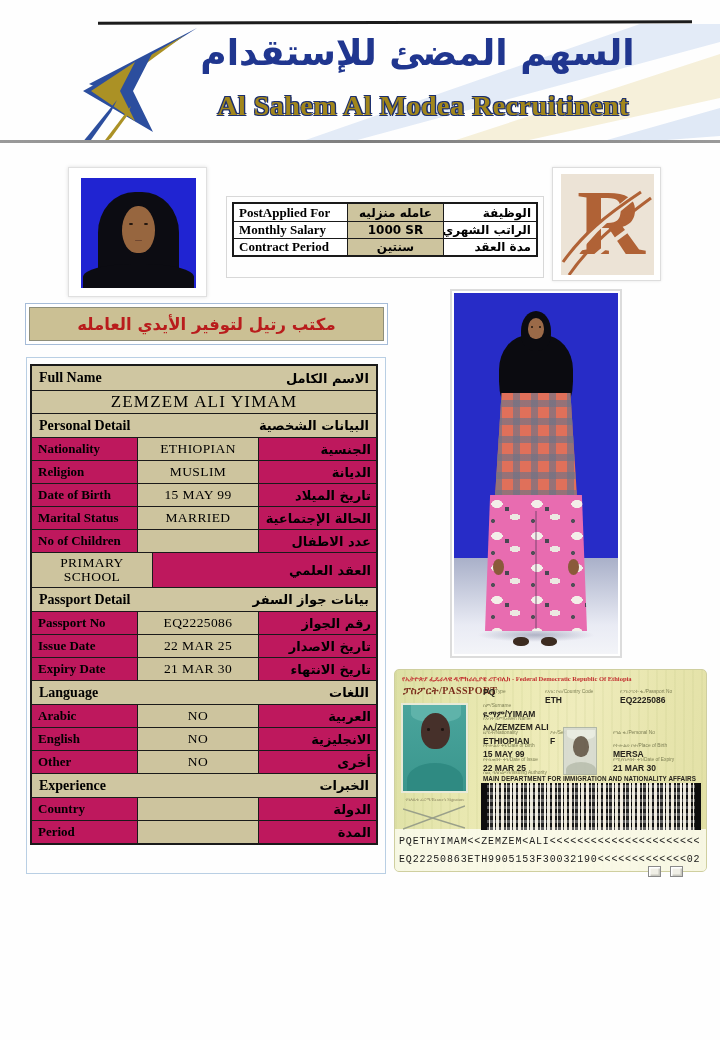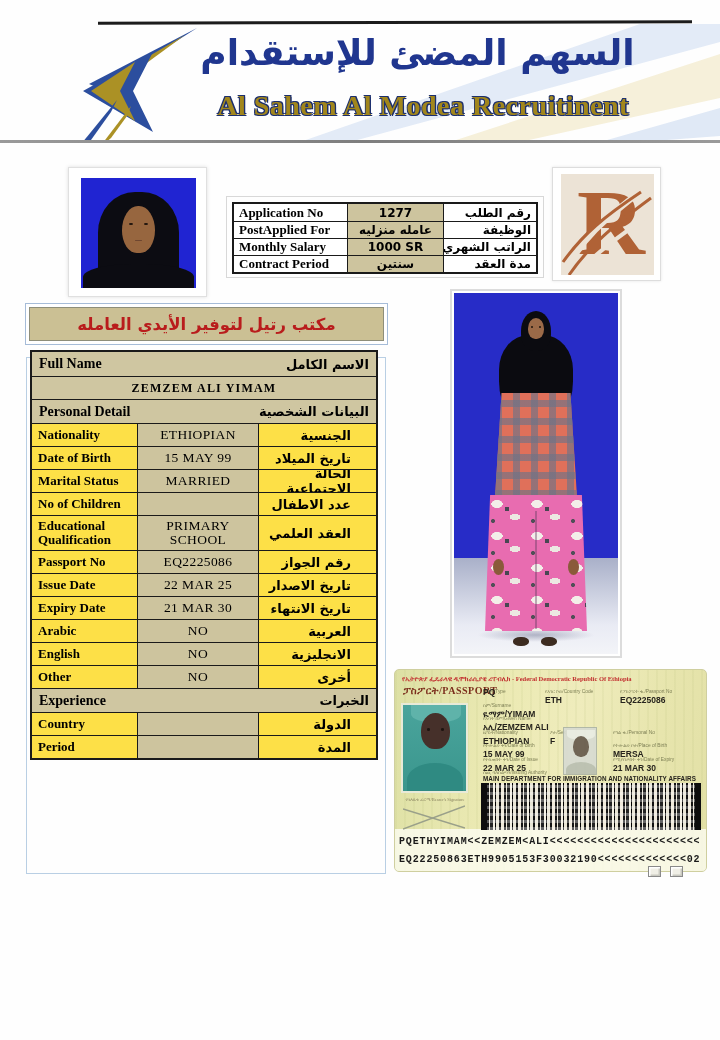--- a/index.html
+++ b/index.html
@@ -48,35 +48,35 @@
   .r-inner{position:absolute;left:8px;top:6px;width:93px;height:101px;background:#ece3d6;overflow:hidden}
 
   
   .banner{position:absolute;left:25px;top:303px;width:363px;height:42px;background:#fff;border:1px solid #a6bcd8;padding:3px}
   .banner-inner{width:100%;height:100%;background:var(--banner-tan);border:1px solid #8e8e7a;
     display:flex;align-items:center;justify-content:center;font-family:"DejaVu Sans",sans-serif;
     font-weight:bold;font-size:16.5px;color:#b91c1c}
 
   
   .details-frame{position:absolute;left:26px;top:357px;width:360px;height:517px;border:1px solid #b9cfe4}
-  .details-table{position:absolute;left:30px;top:350px;width:348px;border:2px solid var(--tblborder);background:#fde047}
+  .details-table{position:absolute;left:30px;top:364px;width:348px;border:2px solid var(--tblborder);background:#be185d}
   .d-row{display:flex;border-top:1px solid var(--tblborder)}
   .d-row:first-child{border-top:none}
   .d-sec{height:24px;background:var(--tan2);justify-content:space-between;align-items:center;padding:0 7px}
   .d-sec-en{font-weight:bold;font-size:14px}
   .d-sec-ar{font-weight:bold;font-size:13px;font-family:"DejaVu Sans",sans-serif}
   .d-name{height:23px;background:var(--tan2);justify-content:center;align-items:center}
-  .d-name-val{font-weight:bold;font-size:12px;letter-spacing:1.2px}
+  .d-name-val{font-weight:normal;font-size:17px;letter-spacing:1.2px}
   .d-field{height:23px}
   .d-tall{height:35px}
   .d-cell{display:flex;align-items:center;overflow:hidden}
   .d-en{width:106px;border-right:1px solid var(--tblborder);font-weight:bold;font-size:13px;line-height:1.05;padding-left:6px}
   .d-val{width:121px;border-right:1px solid var(--tblborder);background:var(--tan);justify-content:center;
     text-align:center;font-size:13.5px;letter-spacing:.4px;line-height:1.05}
-  .d-ar{flex:1;justify-content:flex-start;padding-right:25px;font-weight:bold;font-size:13px;font-family:"DejaVu Sans",sans-serif}
+  .d-ar{flex:1;justify-content:flex-start;padding-right:5px;font-weight:bold;font-size:13px;font-family:"DejaVu Sans",sans-serif}
 
   
   .fullbody{position:absolute;left:450px;top:289px;width:172px;height:369px;background:#fff;border:2px solid #dcdcdc;overflow:hidden}
   .fb-wall{position:absolute;inset:2px;background:var(--bodyblue)}
   .fb-floor{position:absolute;left:2px;right:2px;bottom:2px;height:96px;background:linear-gradient(#a9b0c9,#e9ebf4 70%,#f3f4f8)}
   .fb-shadow{position:absolute;left:50%;bottom:14px;width:118px;height:14px;transform:translateX(-50%);
     background:radial-gradient(ellipse at center,rgba(50,55,95,.32),transparent 70%)}
   .figure{position:absolute;left:50%;top:20px;width:130px;height:342px;transform:translateX(-50%)}
   .fg-drape{position:absolute;left:28px;top:24px;width:74px;height:96px;background:#0b0b10;border-radius:46% 46% 58% 58%/42% 42% 60% 60%}
   .fg-upper{position:absolute;left:24px;top:82px;width:82px;height:104px;
@@ -120,21 +120,21 @@
   .ppg-scarf{position:absolute;left:3px;top:2px;width:28px;height:10px;background:#e9ece4;border-radius:0 0 50% 50%}
   .ppg-body{position:absolute;left:2px;bottom:-4px;width:30px;height:16px;background:#b9bfb2;border-radius:50% 50% 0 0}
   .pp-barcode{position:absolute;left:92px;top:113px;width:208px;height:47px;
     background:
       repeating-linear-gradient(0deg,rgba(255,255,255,.30) 0 3px,transparent 3px 7px),
       repeating-linear-gradient(90deg,#141414 0 2px,#efeadc 2px 3px,#232323 3px 6px,#f4f0e2 6px 8px,#000 8px 9px,#e8e4d4 9px 12px,#111 12px 14px,#efe9da 14px 17px)}
   .pp-bc-bar{position:absolute;top:113px;width:6px;height:47px;background:#0d0d0d}
   .pp-sig-label{position:absolute;left:6px;top:127px;width:68px;font-size:4.5px;color:#8a8460;text-align:center;white-space:nowrap;overflow:hidden}
   .pp-x{position:absolute;left:8px;top:133px}
   .mrz{position:absolute;left:4px;width:302px;font-family:"Liberation Mono",monospace;
-    font-size:10px;font-weight:700;letter-spacing:.85px;color:#191919;white-space:nowrap;overflow:hidden}
+    font-size:10px;font-weight:400;letter-spacing:.85px;color:#191919;white-space:nowrap;overflow:hidden}
 
   .corner-mark{position:absolute;width:13px;height:11px;border:1.6px solid #8a8a8a;background:#f0efe6;
     box-shadow:inset 1.5px 1.5px 0 #fff,inset -1.5px -1.5px 0 #c9c9c0}
 </style>
 </head>
 <body>
 
 <div class="page">
 
   <div class="top-line"></div>
@@ -166,25 +166,20 @@
         <div class="eye" style="left:22%;top:37%"></div>
         <div class="eye" style="right:22%;top:37%"></div>
         <div class="mouth" style="left:39%;top:72%"></div>
       </div>
     </div>
   </div>
 
   <div class="app-frame"></div>
   <div class="app-table">
       <div class="a-row">
-        <div class="a-cell a-en">Application No</div>
-        <div class="a-cell a-val" dir="auto">1277</div>
-        <div class="a-cell a-ar" dir="rtl">رقم الطلب</div>
-      </div>
-      <div class="a-row">
         <div class="a-cell a-en">PostApplied For</div>
         <div class="a-cell a-val" dir="auto">عامله منزليه</div>
         <div class="a-cell a-ar" dir="rtl">الوظيفة</div>
       </div>
       <div class="a-row">
         <div class="a-cell a-en">Monthly Salary</div>
         <div class="a-cell a-val" dir="auto">1000 SR</div>
         <div class="a-cell a-ar" dir="rtl">الراتب الشهري</div>
       </div>
       <div class="a-row">
@@ -222,53 +217,65 @@
       <div class="d-row d-sec">
         <div class="d-sec-en">Personal Detail</div>
         <div class="d-sec-ar" dir="rtl">البيانات الشخصية</div>
       </div>
       <div class="d-row d-field">
         <div class="d-cell d-en">Nationality</div>
         <div class="d-cell d-val" dir="auto">ETHIOPIAN</div>
         <div class="d-cell d-ar" dir="rtl">الجنسية</div>
       </div>
       <div class="d-row d-field">
+        <div class="d-cell d-en">Religion</div>
+        <div class="d-cell d-val" dir="auto">MUSLIM</div>
+        <div class="d-cell d-ar" dir="rtl">الديانة</div>
+      </div>
+      <div class="d-row d-field">
         <div class="d-cell d-en">Date of Birth</div>
         <div class="d-cell d-val" dir="auto">15 MAY 99</div>
         <div class="d-cell d-ar" dir="rtl">تاريخ الميلاد</div>
       </div>
       <div class="d-row d-field">
         <div class="d-cell d-en">Marital Status</div>
         <div class="d-cell d-val" dir="auto">MARRIED</div>
         <div class="d-cell d-ar" dir="rtl">الحالة الإجتماعية</div>
       </div>
       <div class="d-row d-field">
         <div class="d-cell d-en">No of Children</div>
         <div class="d-cell d-val" dir="auto"></div>
         <div class="d-cell d-ar" dir="rtl">عدد الاطفال</div>
       </div>
       <div class="d-row d-field d-tall">
-        <div class="d-cell d-en">Educational Qualification</div>
         <div class="d-cell d-val" dir="auto">PRIMARY SCHOOL</div>
         <div class="d-cell d-ar" dir="rtl">العقد العلمي</div>
+      </div>
+      <div class="d-row d-sec">
+        <div class="d-sec-en">Passport Detail</div>
+        <div class="d-sec-ar" dir="rtl">بيانات جواز السفر</div>
       </div>
       <div class="d-row d-field">
         <div class="d-cell d-en">Passport No</div>
         <div class="d-cell d-val" dir="auto">EQ2225086</div>
         <div class="d-cell d-ar" dir="rtl">رقم الجواز</div>
       </div>
       <div class="d-row d-field">
         <div class="d-cell d-en">Issue Date</div>
         <div class="d-cell d-val" dir="auto">22 MAR 25</div>
         <div class="d-cell d-ar" dir="rtl">تاريخ الاصدار</div>
       </div>
       <div class="d-row d-field">
         <div class="d-cell d-en">Expiry Date</div>
         <div class="d-cell d-val" dir="auto">21 MAR 30</div>
         <div class="d-cell d-ar" dir="rtl">تاريخ الانتهاء</div>
+      </div>
+      <div class="d-row d-sec">
+        <div class="d-sec-en">Language</div>
+        <div class="d-sec-ar" dir="rtl">اللغات</div>
       </div>
       <div class="d-row d-field">
         <div class="d-cell d-en">Arabic</div>
         <div class="d-cell d-val" dir="auto">NO</div>
         <div class="d-cell d-ar" dir="rtl">العربية</div>
       </div>
       <div class="d-row d-field">
         <div class="d-cell d-en">English</div>
         <div class="d-cell d-val" dir="auto">NO</div>
         <div class="d-cell d-ar" dir="rtl">الانجليزية</div>

